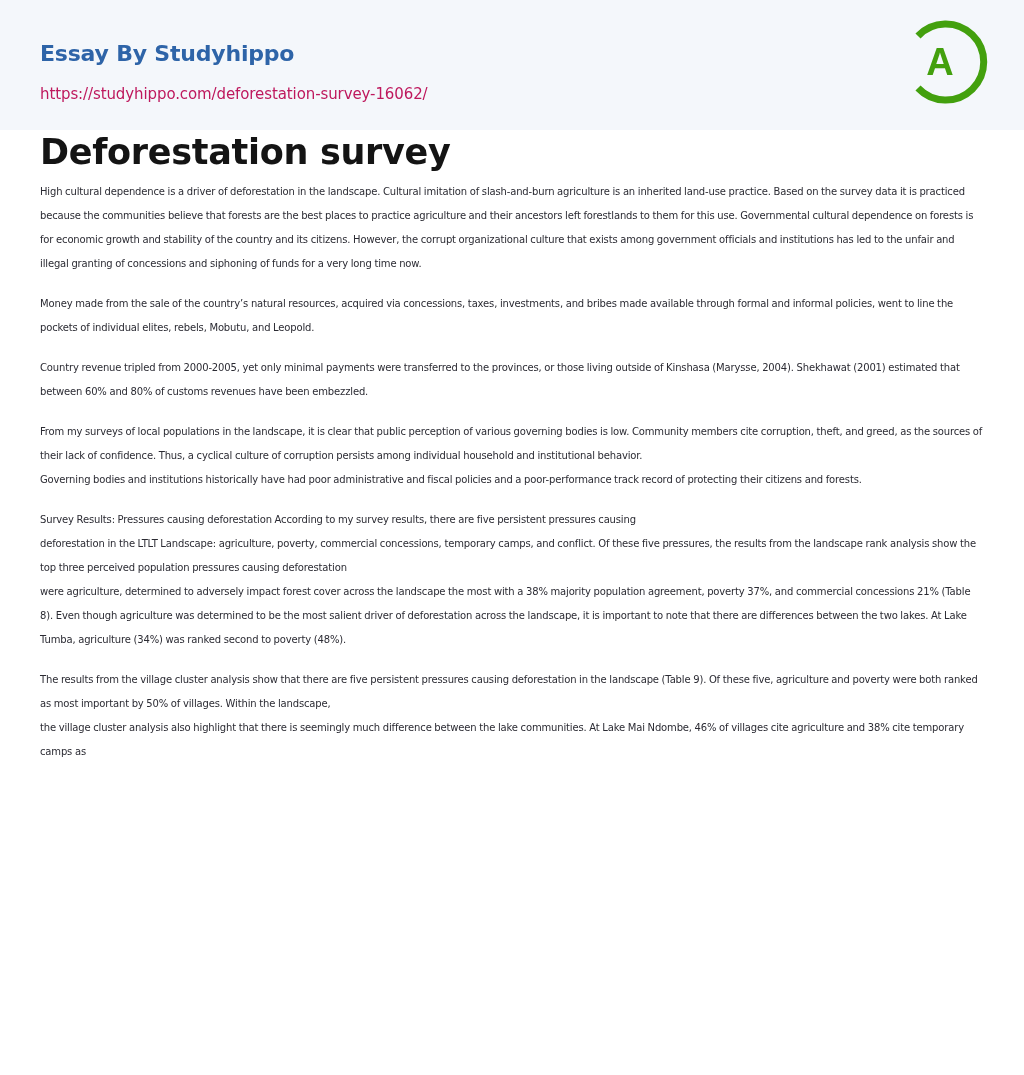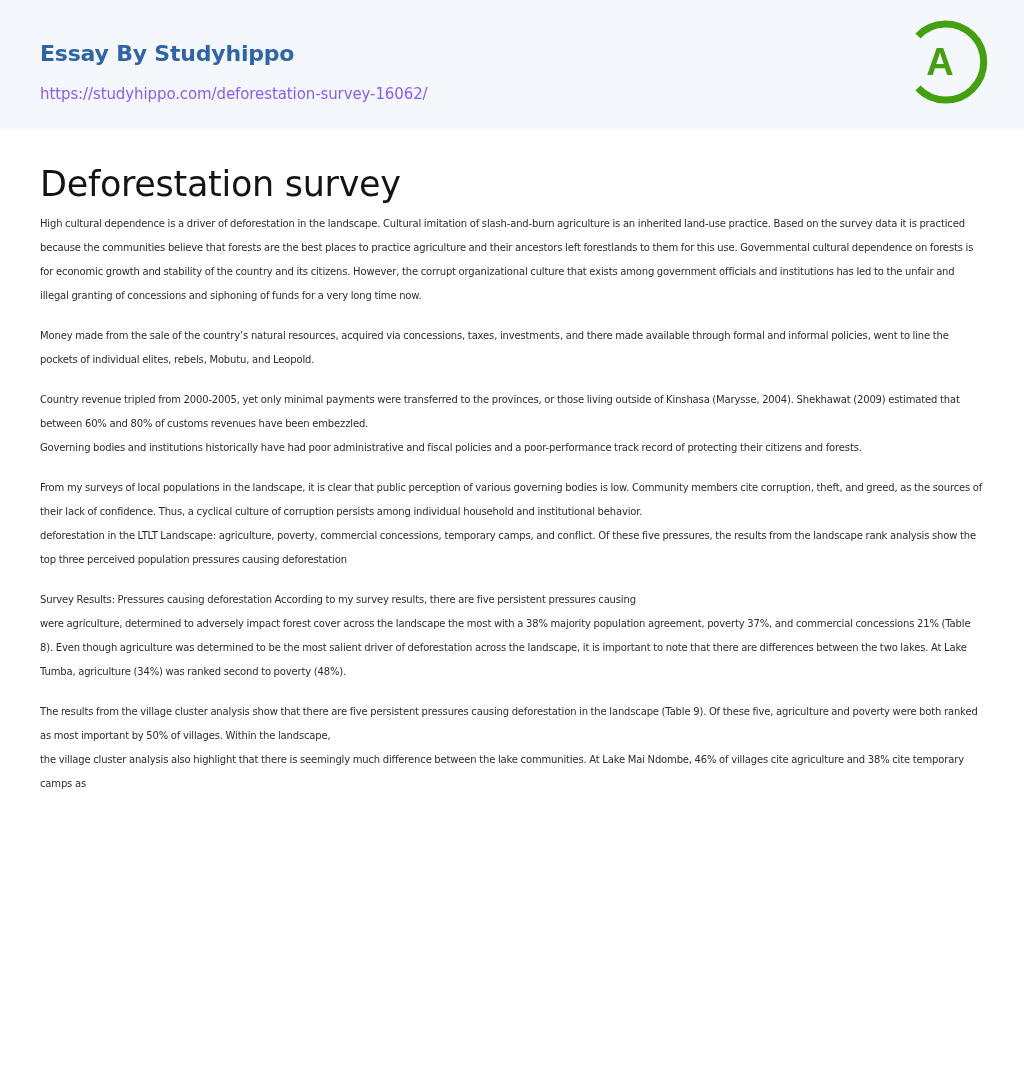--- a/index.html
+++ b/index.html
@@ -24,38 +24,38 @@
       font-weight: bold;
       color: #2e64a8;
       letter-spacing: -0.2px;
       text-decoration: none;
     }
     .url {
       position: absolute;
       left: 40px;
       top: 85px;
       font-size: 15px;
-      color: #8b5cf6;
+      color: #be185d;
       text-decoration: none;
       letter-spacing: -0.1px;
     }
     .logo {
       position: absolute;
       left: 904px;
       top: 18px;
       width: 84px;
       height: 88px;
     }
     .main {
       padding: 0 40px;
     }
     h1 {
-      margin-top: 32px;
+      margin-top: 0;
       font-size: 35px;
-      font-weight: normal;
+      font-weight: bold;
       color: #141414;
       line-height: 44px;
       letter-spacing: -0.3px;
     }
     .para {
       font-size: 10px;
       line-height: 24px;
       color: #2b2b33;
       margin-top: 16px;
       letter-spacing: -0.15px;
@@ -74,22 +74,22 @@
     <svg width="84" height="88" viewBox="0 0 84 88">
       <path d="M 14 18 A 38 38 0 1 1 14 70" fill="none" stroke="#43a00e" stroke-width="7" stroke-linecap="butt"></path>
       <text x="36" y="57" text-anchor="middle" font-family="Liberation Sans, sans-serif" font-size="38" font-weight="bold" fill="#43a00e">A</text>
     </svg>
   </div>
 </div>
 
 <div class="main">
   <h1>Deforestation survey</h1>
   <p class="para">High cultural dependence is a driver of deforestation in the landscape. Cultural imitation of slash-and-burn agriculture is an inherited land-use practice. Based on the survey data it is practiced because the communities believe that forests are the best places to practice agriculture and their ancestors left forestlands to them for this use. Governmental cultural dependence on forests is for economic growth and stability of the country and its citizens. However, the corrupt organizational culture that exists among government officials and institutions has led to the unfair and illegal granting of concessions and siphoning of funds for a very long time now.</p>
-  <p class="para">Money made from the sale of the country’s natural resources, acquired via concessions, taxes, investments, and there made available through formal and informal policies, went to line the pockets of individual elites, rebels, Mobutu, and Leopold.</p>
-  <p class="para">Country revenue tripled from 2000-2005, yet only minimal payments were transferred to the provinces, or those living outside of Kinshasa (Marysse, 2004). Shekhawat (2009) estimated that between 60% and 80% of customs revenues have been embezzled.</p>
+  <p class="para">Money made from the sale of the country’s natural resources, acquired via concessions, taxes, investments, and bribes made available through formal and informal policies, went to line the pockets of individual elites, rebels, Mobutu, and Leopold.</p>
+  <p class="para">Country revenue tripled from 2000-2005, yet only minimal payments were transferred to the provinces, or those living outside of Kinshasa (Marysse, 2004). Shekhawat (2001) estimated that between 60% and 80% of customs revenues have been embezzled.</p>
+  <p class="para">From my surveys of local populations in the landscape, it is clear that public perception of various governing bodies is low. Community members cite corruption, theft, and greed, as the sources of their lack of confidence. Thus, a cyclical culture of corruption persists among individual household and institutional behavior.</p>
   <p class="para tight">Governing bodies and institutions historically have had poor administrative and fiscal policies and a poor-performance track record of protecting their citizens and forests.</p>
-  <p class="para">From my surveys of local populations in the landscape, it is clear that public perception of various governing bodies is low. Community members cite corruption, theft, and greed, as the sources of their lack of confidence. Thus, a cyclical culture of corruption persists among individual household and institutional behavior.</p>
+  <p class="para">Survey Results: Pressures causing deforestation According to my survey results, there are five persistent pressures causing</p>
   <p class="para tight">deforestation in the LTLT Landscape: agriculture, poverty, commercial concessions, temporary camps, and conflict. Of these five pressures, the results from the landscape rank analysis show the top three perceived population pressures causing deforestation</p>
-  <p class="para">Survey Results: Pressures causing deforestation According to my survey results, there are five persistent pressures causing</p>
   <p class="para tight">were agriculture, determined to adversely impact forest cover across the landscape the most with a 38% majority population agreement, poverty 37%, and commercial concessions 21% (Table 8). Even though agriculture was determined to be the most salient driver of deforestation across the landscape, it is important to note that there are differences between the two lakes. At Lake Tumba, agriculture (34%) was ranked second to poverty (48%).</p>
   <p class="para">The results from the village cluster analysis show that there are five persistent pressures causing deforestation in the landscape (Table 9). Of these five, agriculture and poverty were both ranked as most important by 50% of villages. Within the landscape,</p>
   <p class="para tight">the village cluster analysis also highlight that there is seemingly much difference between the lake communities. At Lake Mai Ndombe, 46% of villages cite agriculture and 38% cite temporary camps as</p>
 </div>
 
 </body></html>

